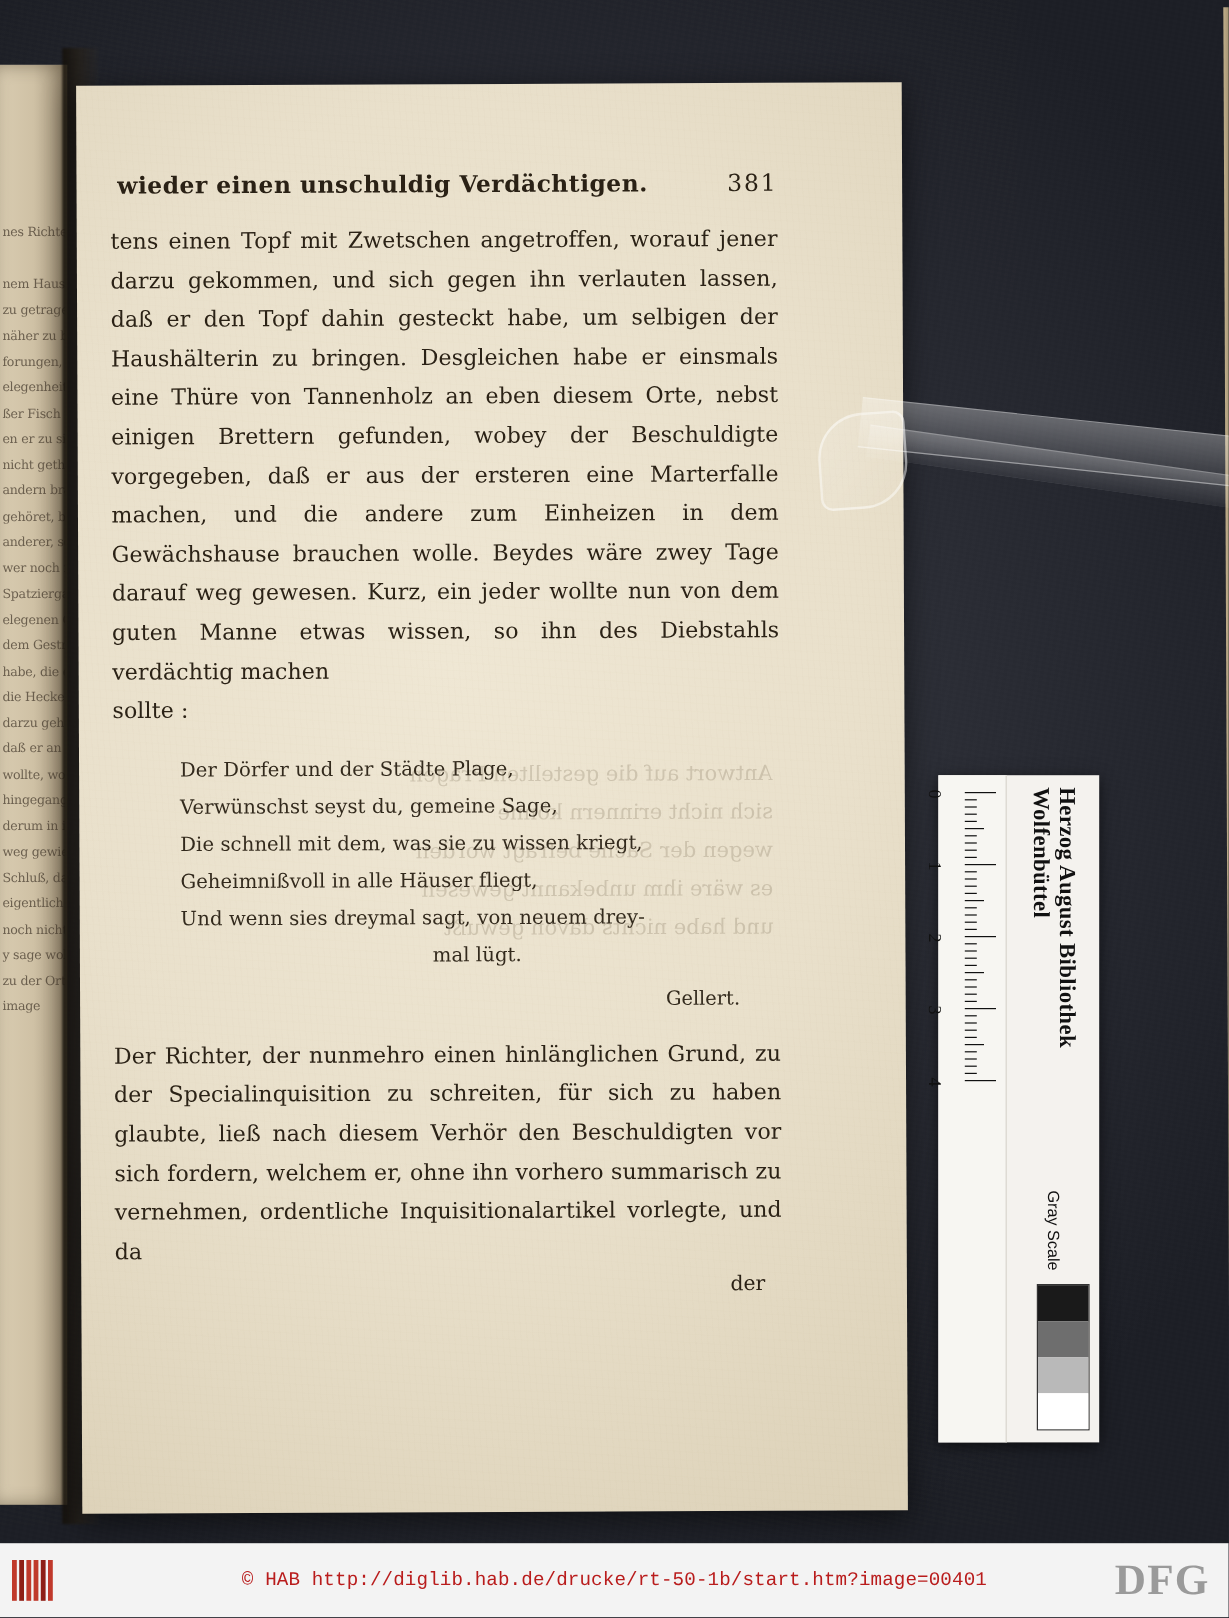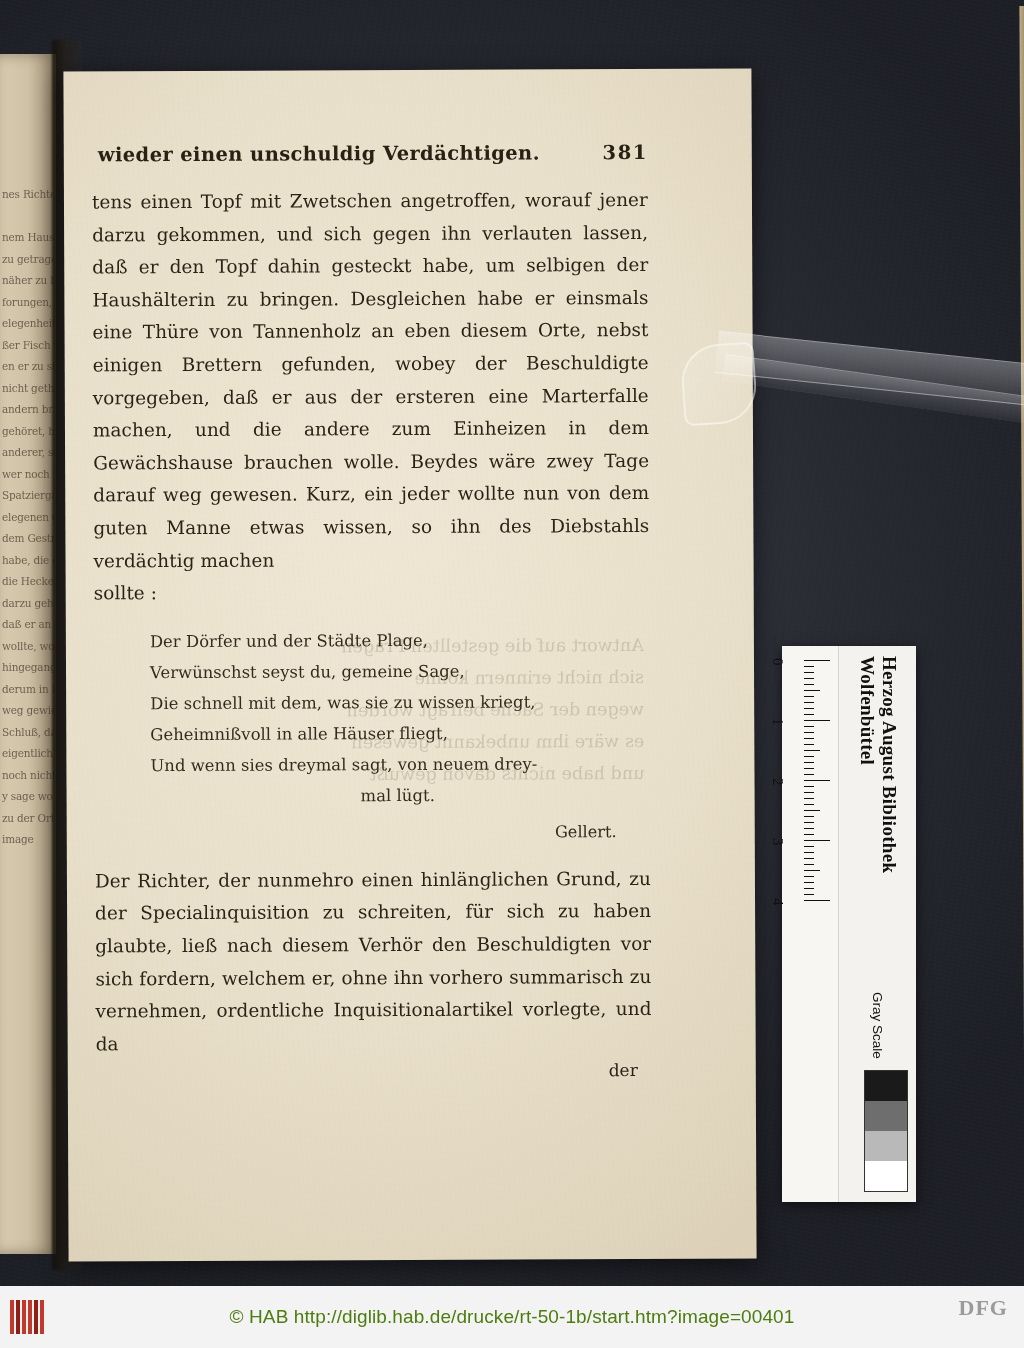--- a/index.html
+++ b/index.html
@@ -113,21 +113,21 @@
     display: flex;
     justify-content: space-between;
     align-items: baseline;
     font-family: "DejaVu Serif", serif;
     font-size: 19.5px;
     letter-spacing: .4px;
     margin-bottom: 20px;
     padding-left: 6px;
   }
   .header-title { font-weight: 600; }
-  .header-page { font-weight: 700; letter-spacing: 1.5px; }
+  .header-page { font-weight: 400; letter-spacing: 1.5px; }
 
   .body-par p {
     margin: 0;
     font-family: "DejaVu Serif", serif;
     font-size: 18.4px;
     line-height: 32.6px;
     text-align: justify;
     letter-spacing: .1px;
     color: #2b2216;
   }
@@ -302,23 +302,23 @@
     left: 0;
     bottom: 0;
     width: 1024px;
     height: 62px;
     background: #f3f3f3;
     display: flex;
     align-items: center;
     justify-content: center;
   }
   .credit-text {
-    font-family: Liberation Sans, sans-serif;
-    font-size: 19px;
-    color: #4d7c0f;
+    font-family: Liberation Mono, monospace;
+    font-size: 16px;
+    color: #b91c1c;
     letter-spacing: .1px;
   }
   .credit-logo-left {
     position: absolute;
     left: 10px;
     top: 14px;
     width: 44px;
     height: 34px;
     display: flex;
     gap: 2px;
@@ -329,21 +329,21 @@
     background: #c0392b;
     display: block;
   }
   .credit-logo-left span:nth-child(2),
   .credit-logo-left span:nth-child(5) { background: #8e1f16; }
   .dfg {
     position: absolute;
     right: 16px;
     top: 9px;
     font-family: "Liberation Serif", serif;
-    font-size: 22px;
+    font-size: 36px;
     font-weight: 700;
     color: #9a9a9a;
     letter-spacing: 1px;
   }
 </style>
 </head>
 <body>
 
 <div class="scan">
   <div class="backdrop"></div>

